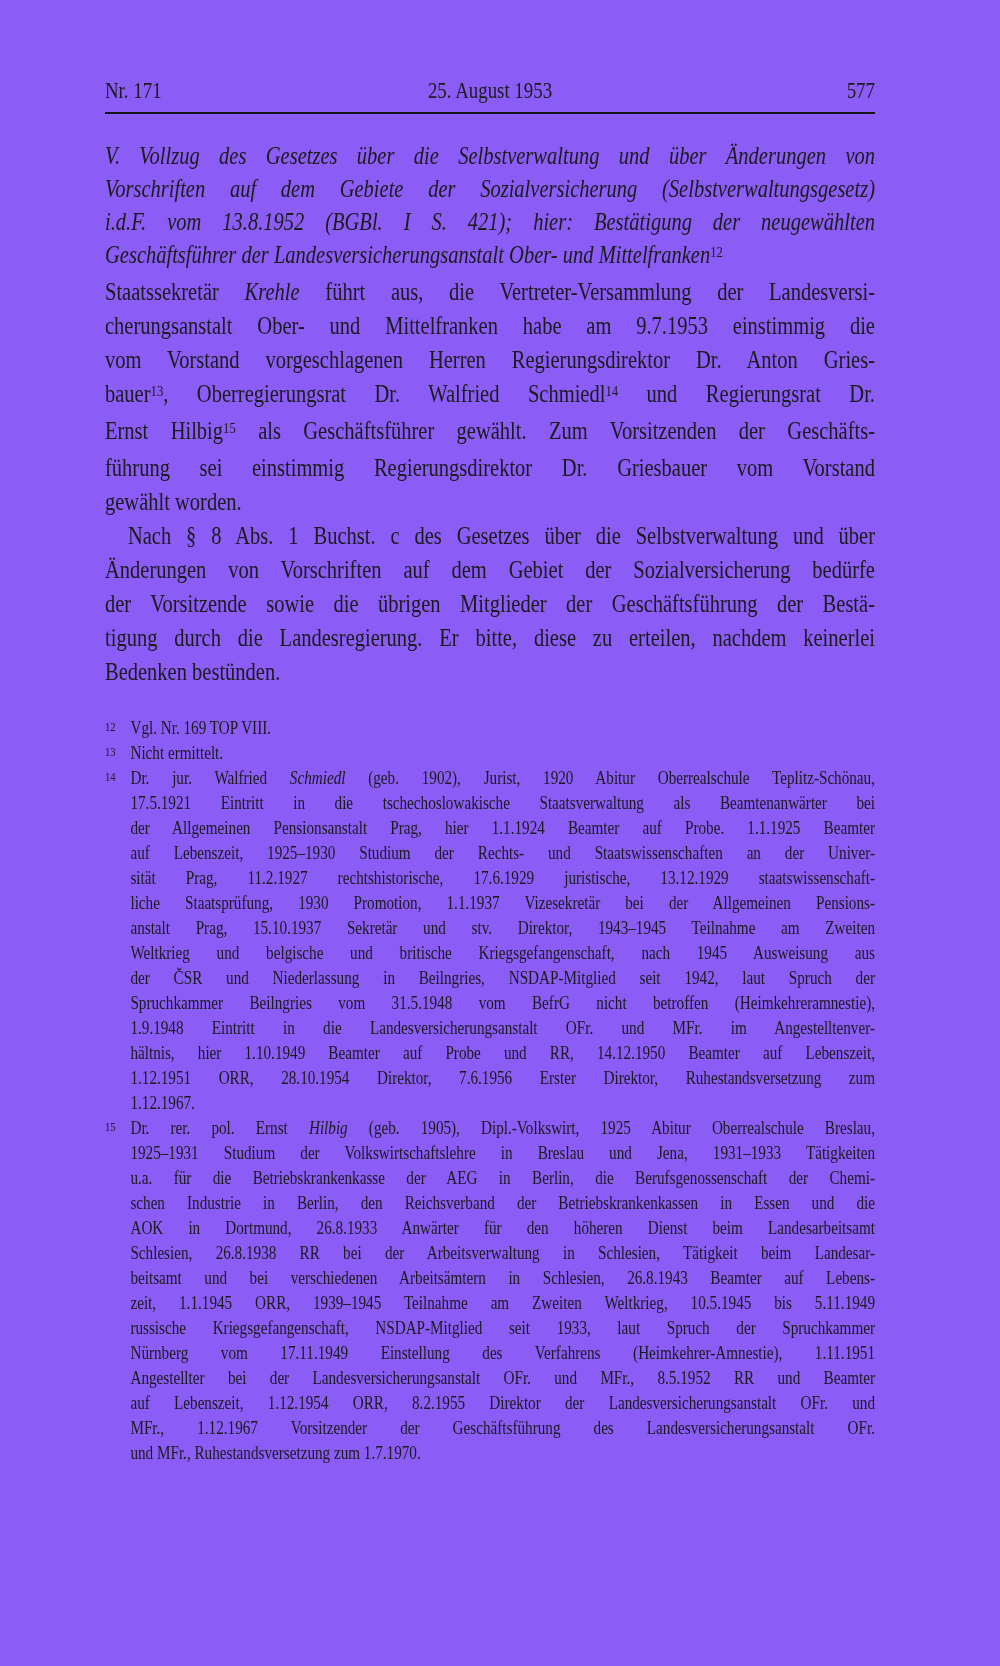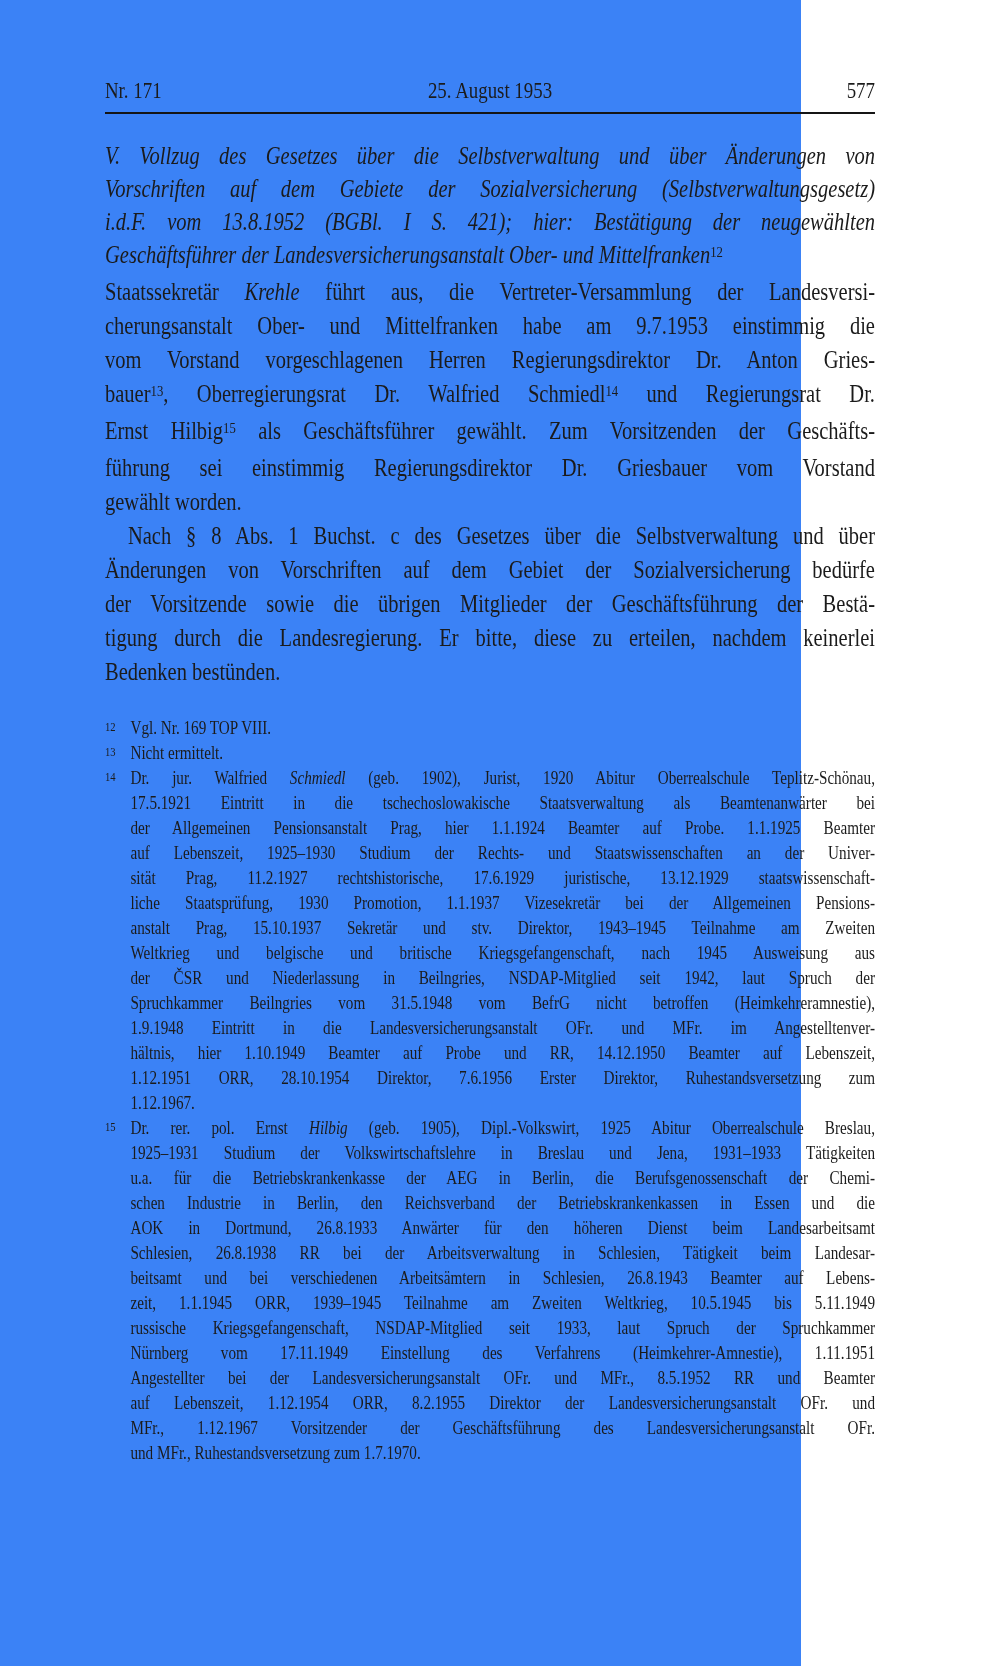--- a/index.html
+++ b/index.html
@@ -3,21 +3,21 @@
 <meta charset="utf-8">
 <style>
   html, body { margin: 0; padding: 0; }
   body {
     width: 1000px; height: 1666px;
     background: #ffffff;
     font-family: "Liberation Serif", "DejaVu Serif", serif;
     color: #1b1b1b;
     overflow: hidden;
   }
-  .page { position: relative; width: 801px; height: 1666px; background: #3b82f6; }
+  .page { position: relative; width: 1000px; height: 1666px; background: #8b5cf6; }
   
   .column {
     position: absolute; left: 105px; top: 0;
     width: 939px; height: 1666px;
     transform: scaleX(0.82); transform-origin: 0 0;
   }
   .runhead {
     position: absolute; top: 78px; left: 0; width: 100%;
     display: flex; justify-content: space-between; align-items: baseline;
     font-size: 23px; line-height: 26px;

